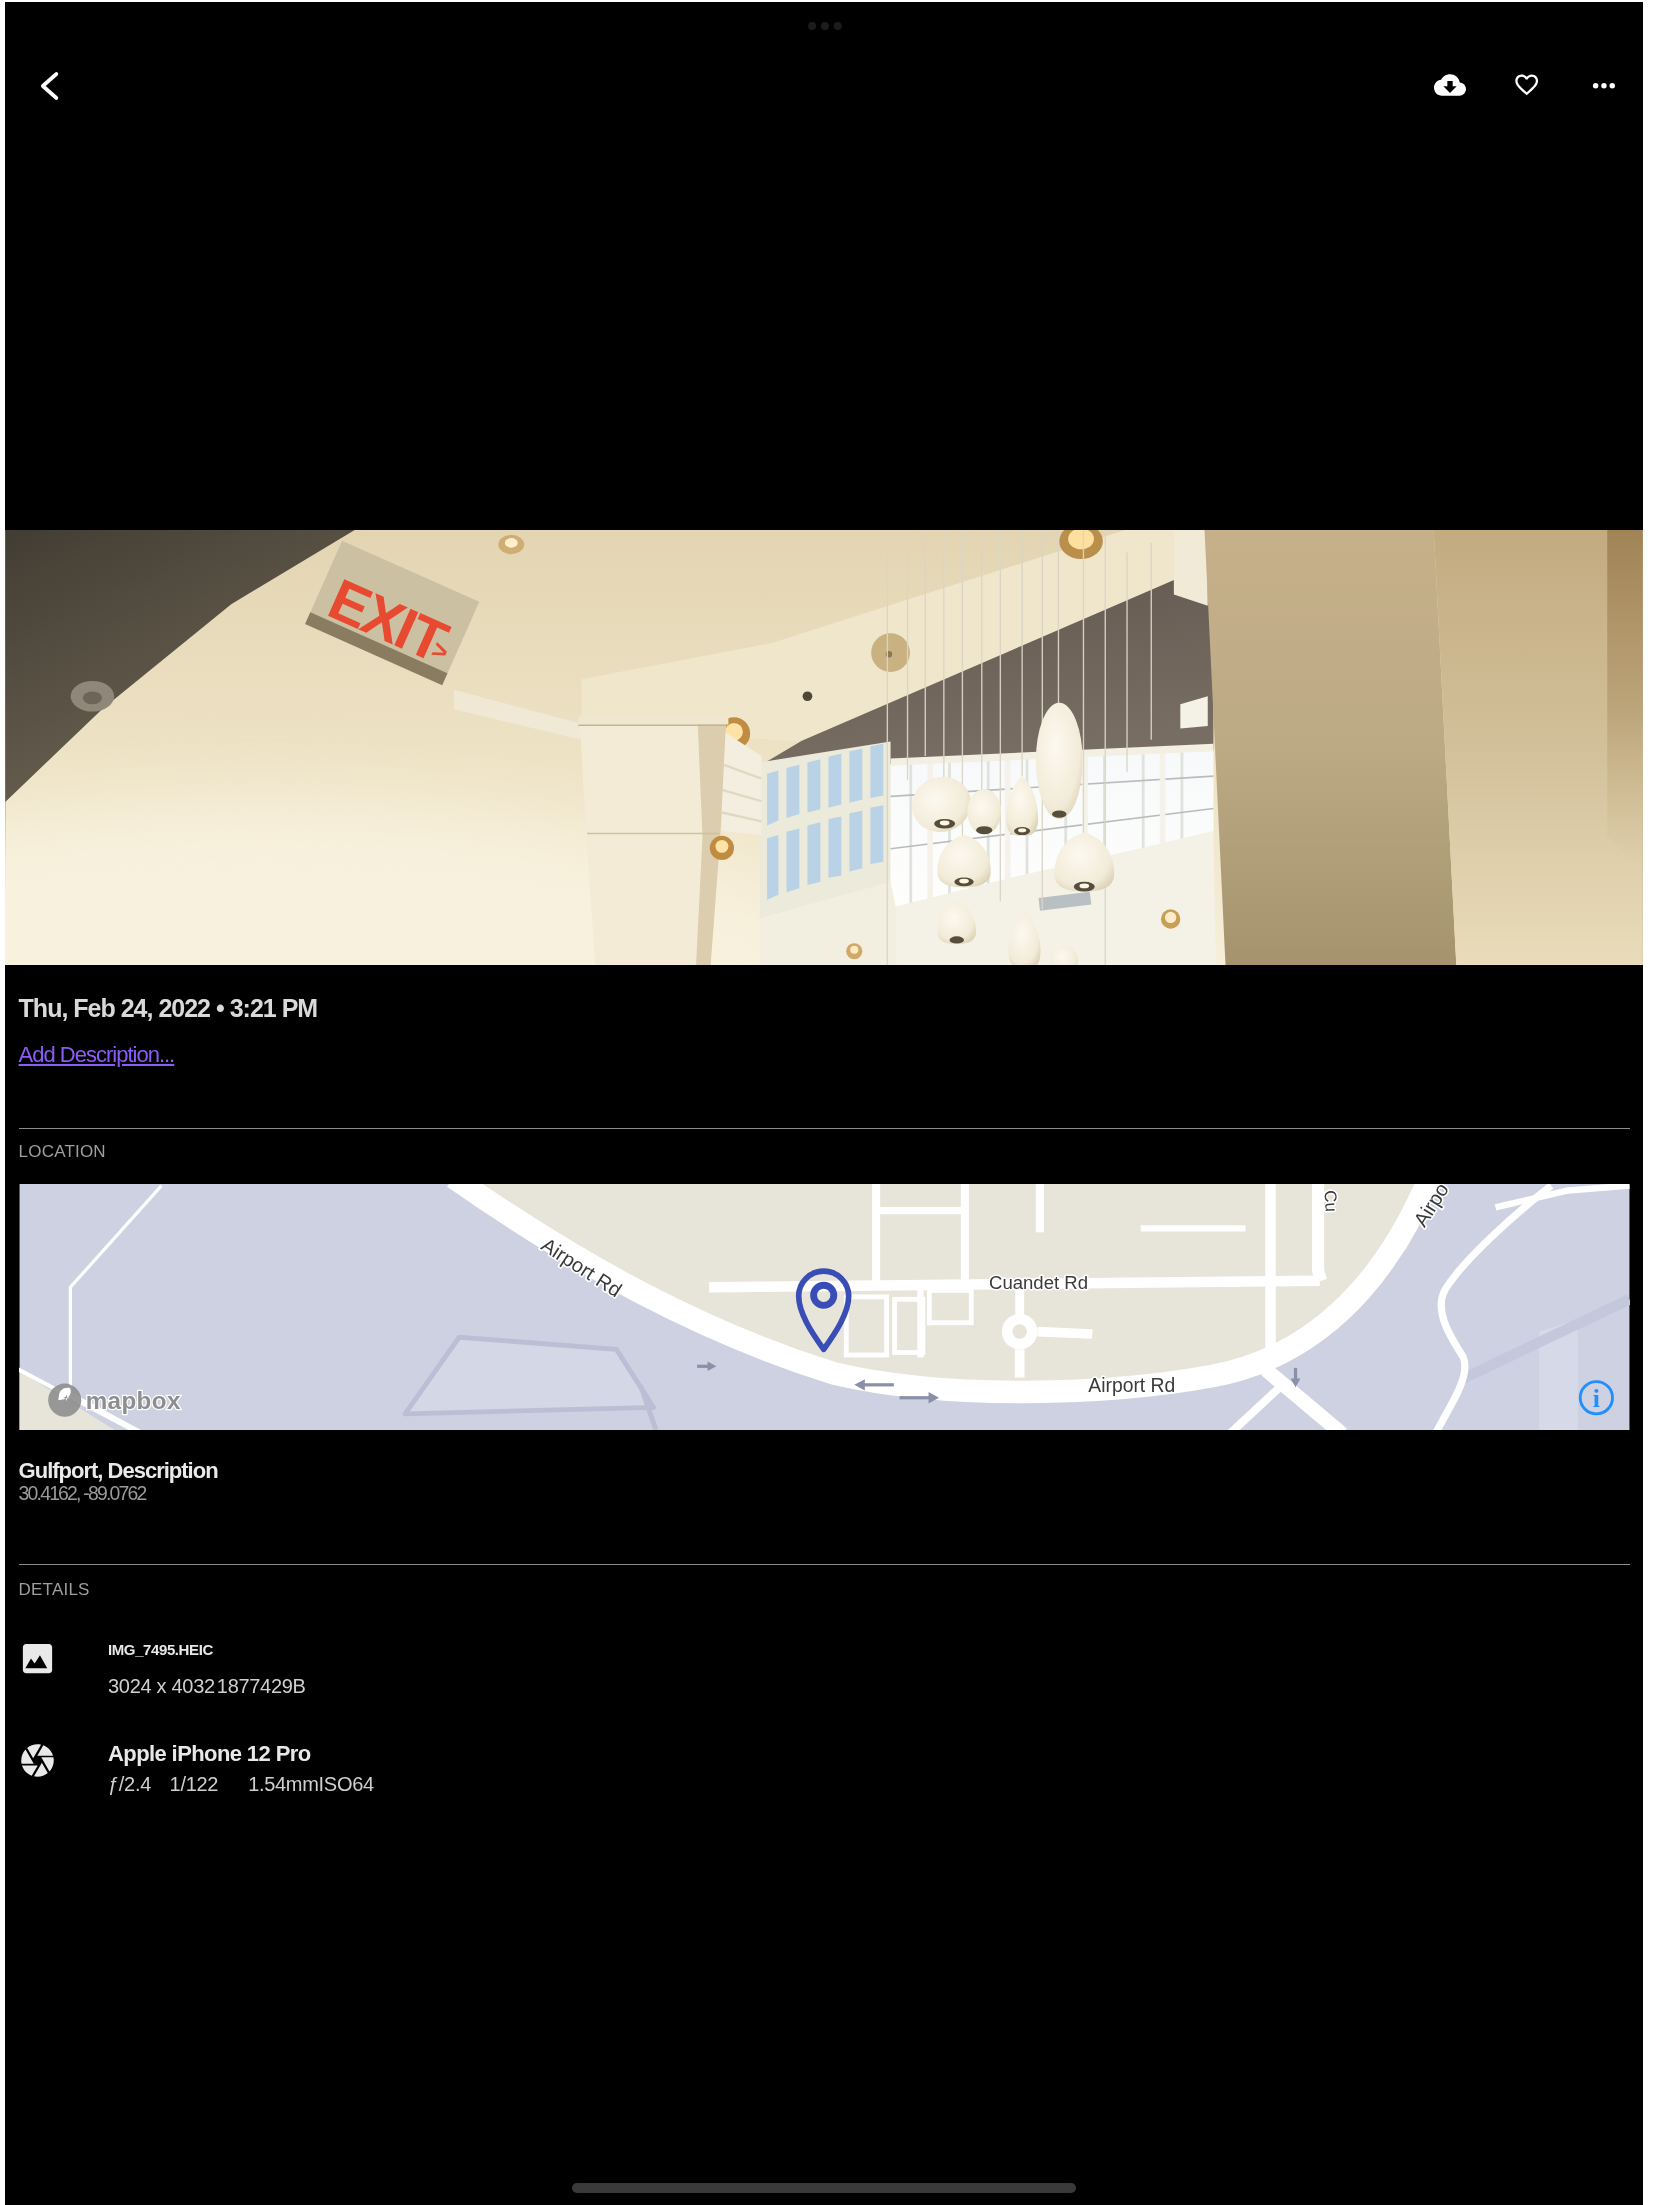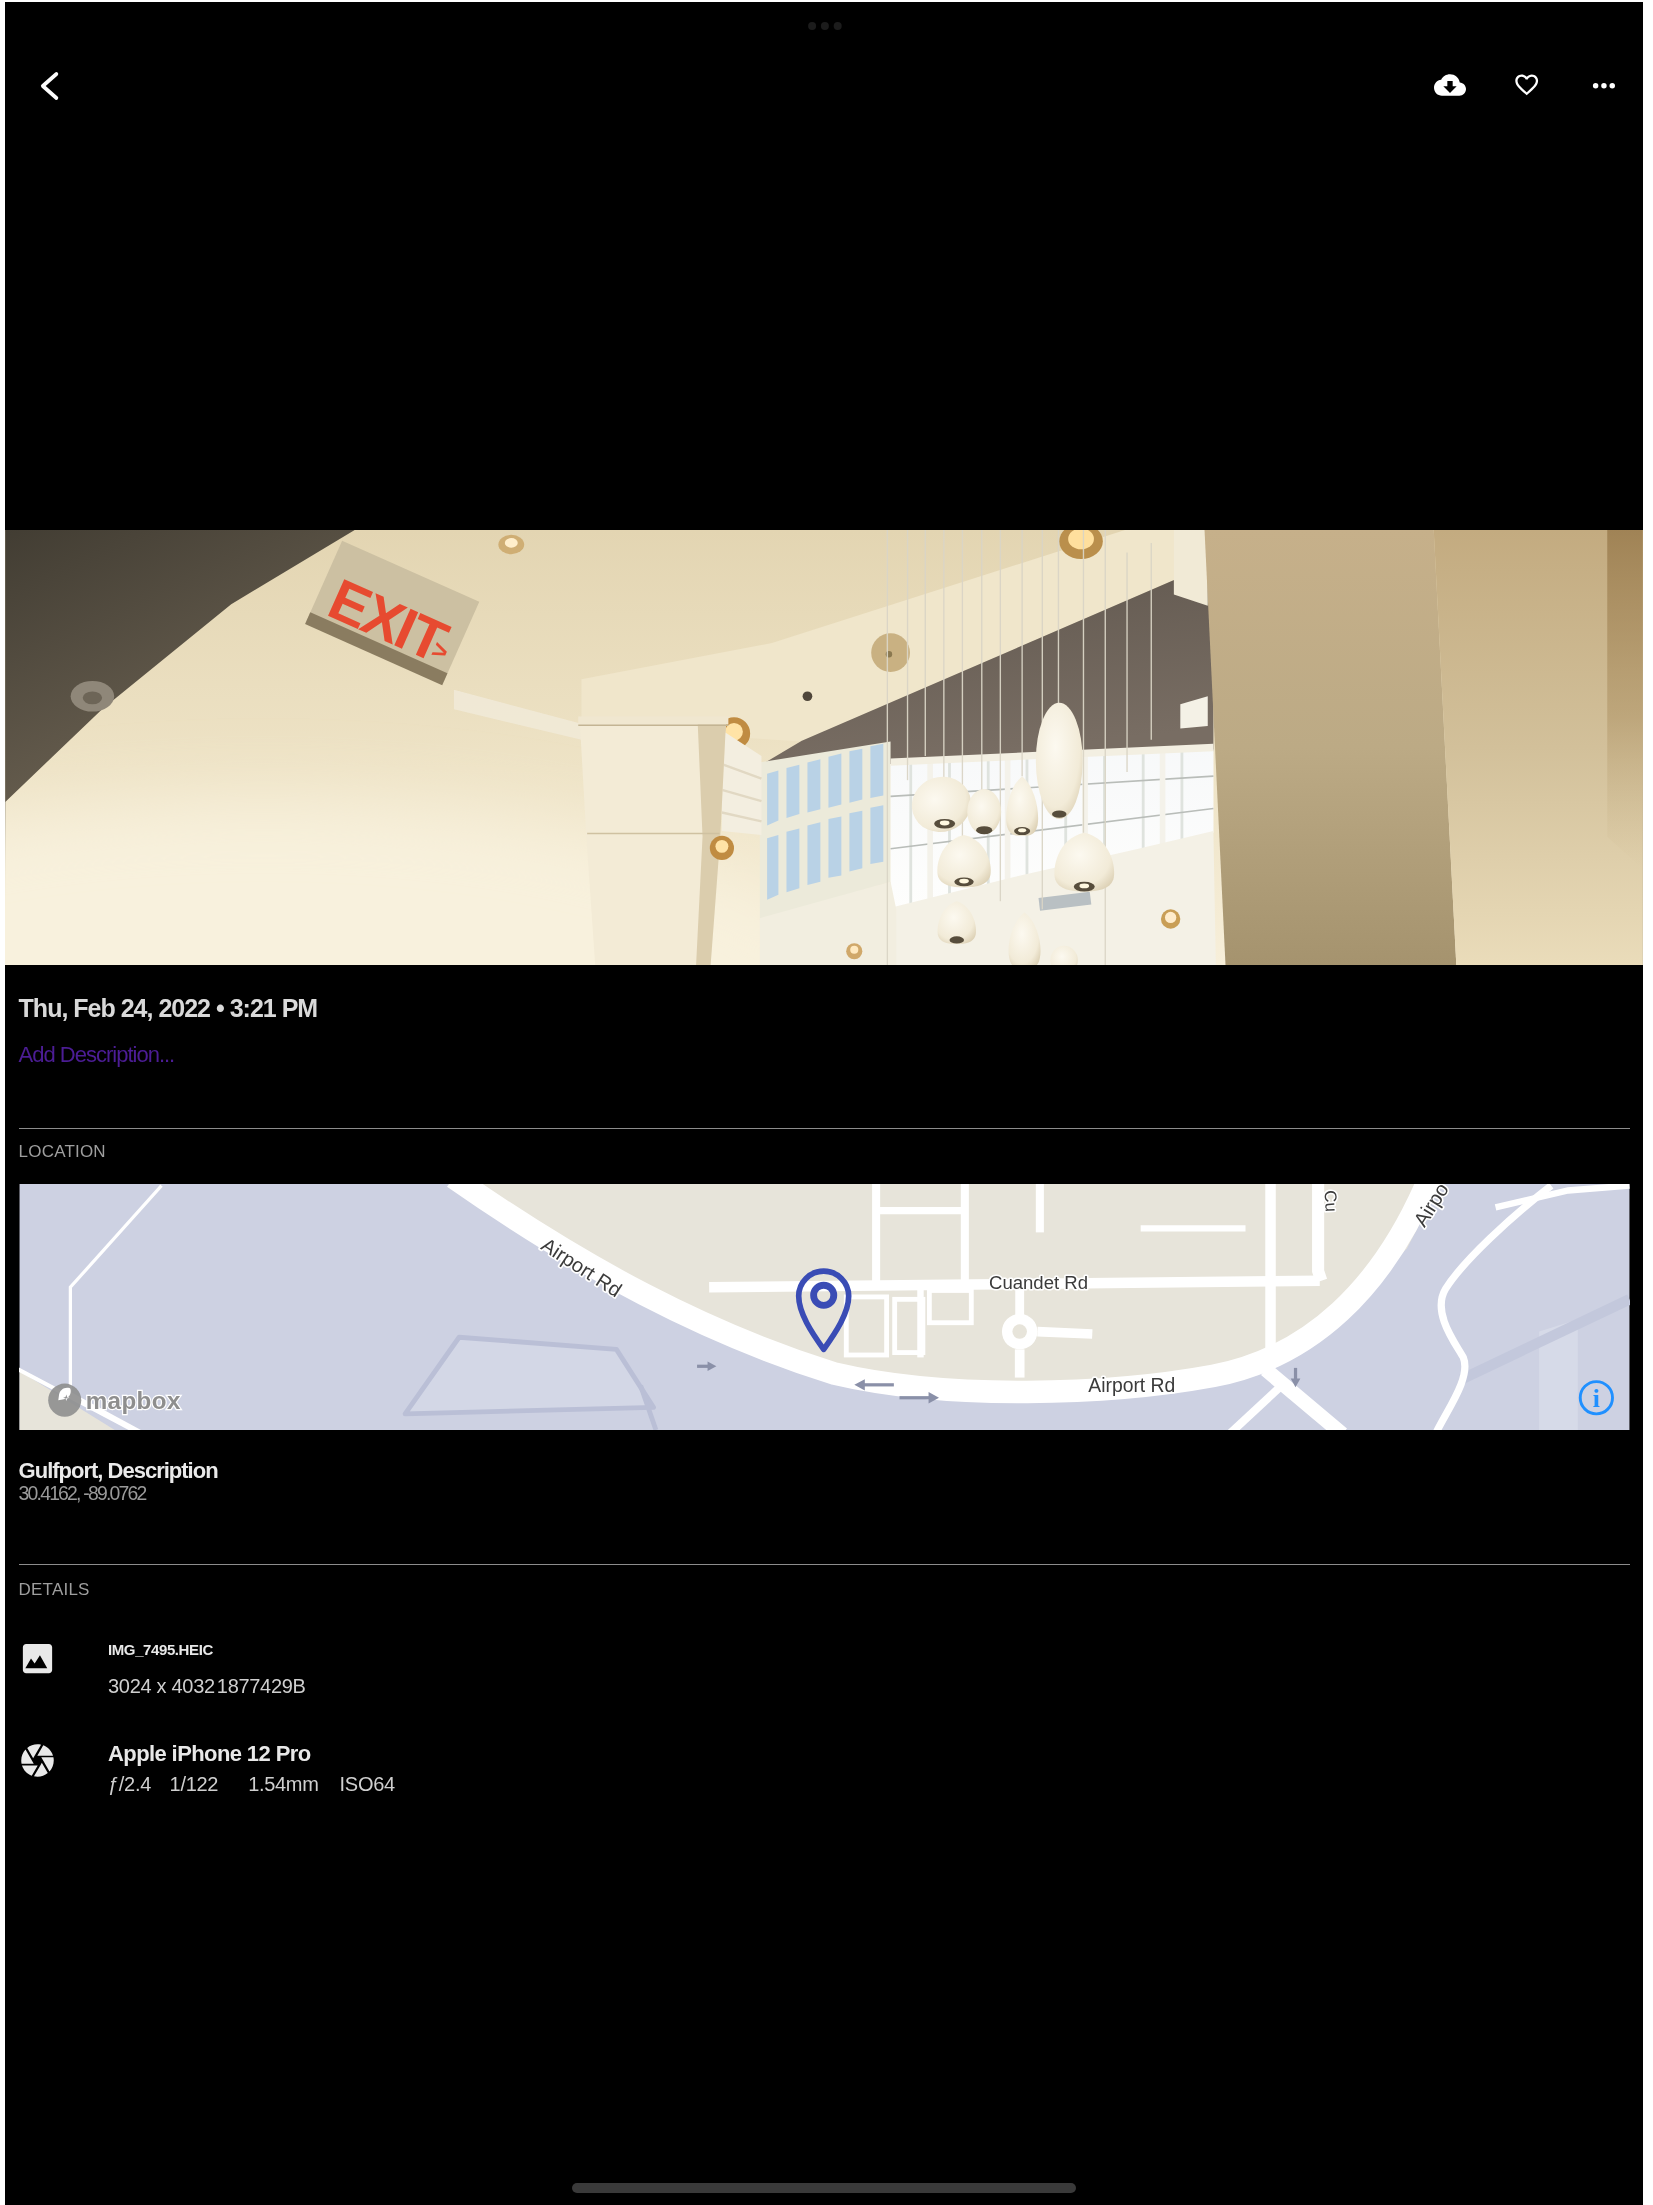--- a/index.html
+++ b/index.html
@@ -241,21 +241,21 @@
   <path d="M1486 0 L1770 0 L1798 539 L1512 539 Z" fill="url(#faceL)"></path>
 
   <path d="M1770 0 L2029 0 L2029 539 L1798 539 Z" fill="url(#faceR)"></path>
 
   <path d="M1985 0 L2029 0 L2029 420 L1985 380 Z" fill="url(#edgeDark)"></path>
 </svg>
 </div>
 
 <div class="abs" style="left:18.6px;top:994px;font-size:25px;font-weight:bold;letter-spacing:-1px;color:#d9d9d9;">Thu, Feb 24, 2022 • 3:21 PM</div>
 
-<div class="abs" style="left:18.6px;top:1042px;font-size:22px;letter-spacing:-1px;color:#4c1d95;">Add Description...</div>
+<div class="abs" style="left:18.6px;top:1042px;font-size:22px;letter-spacing:-1px;color:#8b5cf6;text-decoration:underline;">Add Description...</div>
 
 <div class="abs" style="left:18.6px;top:1128px;width:1611px;height:1.2px;background:#8c8c8c;"></div>
 
 <div class="abs" style="left:18.6px;top:1142px;font-size:17px;letter-spacing:0.2px;color:#9e9e9e;">LOCATION</div>
 
 <div class="abs" style="left:18.6px;top:1184px;width:1611px;height:246px;">
 <svg width="1611" height="246" viewBox="0 0 1996 305">
 
   <rect x="0" y="0" width="1996" height="305" fill="#cdd1e2"></rect>
 
@@ -360,16 +360,16 @@
 <div class="abs" style="left:108px;top:1675px;font-size:20px;letter-spacing:-0.3px;color:#cfcfcf;">3024 x 4032<span style="margin-left:2px;">1877429B</span></div>
 
 <div class="abs" style="left:17.5px;top:1741px;width:39px;height:39px;">
 <svg width="39" height="39" viewBox="0 0 24 24">
 <path fill="#e9e9e9" d="M9.4 10.5l4.77-8.26C13.47 2.09 12.75 2 12 2c-2.4 0-4.6.85-6.32 2.25l3.66 6.35.06-.1zM21.54 9c-.92-2.92-3.15-5.26-6-6.34L11.88 9h9.66zm.26 1h-7.49l.29.5 4.76 8.25C21 16.97 22 14.61 22 12c0-.69-.07-1.35-.2-2zM8.54 12l-3.9-6.75C3.01 7.03 2 9.39 2 12c0 .69.07 1.35.2 2h7.49l-1.15-2zm-6.08 3c.92 2.92 3.15 5.26 6 6.34L12.12 15H2.46zm11.27 0l-3.9 6.76c.7.15 1.42.24 2.17.24 2.4 0 4.6-.85 6.32-2.25l-3.66-6.35-.93 1.6z"></path>
 </svg>
 </div>
 
 <div class="abs" style="left:108px;top:1741px;font-size:22px;font-weight:bold;letter-spacing:-0.6px;color:#e8e8e8;">Apple iPhone 12 Pro</div>
 
-<div class="abs" style="left:108px;top:1773px;font-size:20px;letter-spacing:-0.3px;color:#cfcfcf;">ƒ/2.4<span style="margin-left:18.6px;">1/122</span><span style="margin-left:30px;">1.54mm</span><span style="margin-left:21px;">ISO64</span></div>
+<div class="abs" style="left:108px;top:1773px;font-size:20px;letter-spacing:-0.3px;color:#cfcfcf;">ƒ/2.4<span style="margin-left:18.6px;">1/122</span><span style="margin-left:30px;">1.54mm</span><span style="">ISO64</span></div>
 
 <div class="abs" style="left:572px;top:2183px;width:504px;height:9.7px;border-radius:5.7px;background:#3a3a3a;"></div>
 
 
 </body></html>

